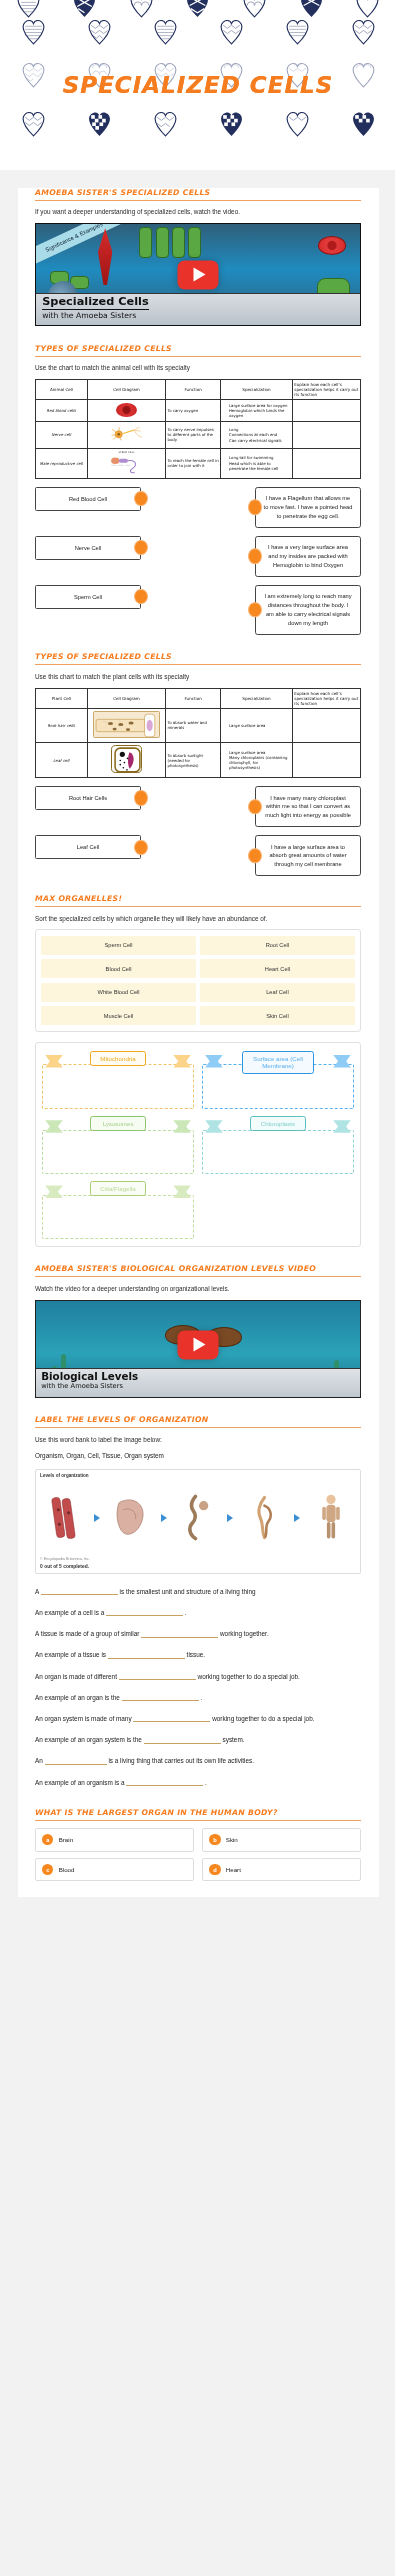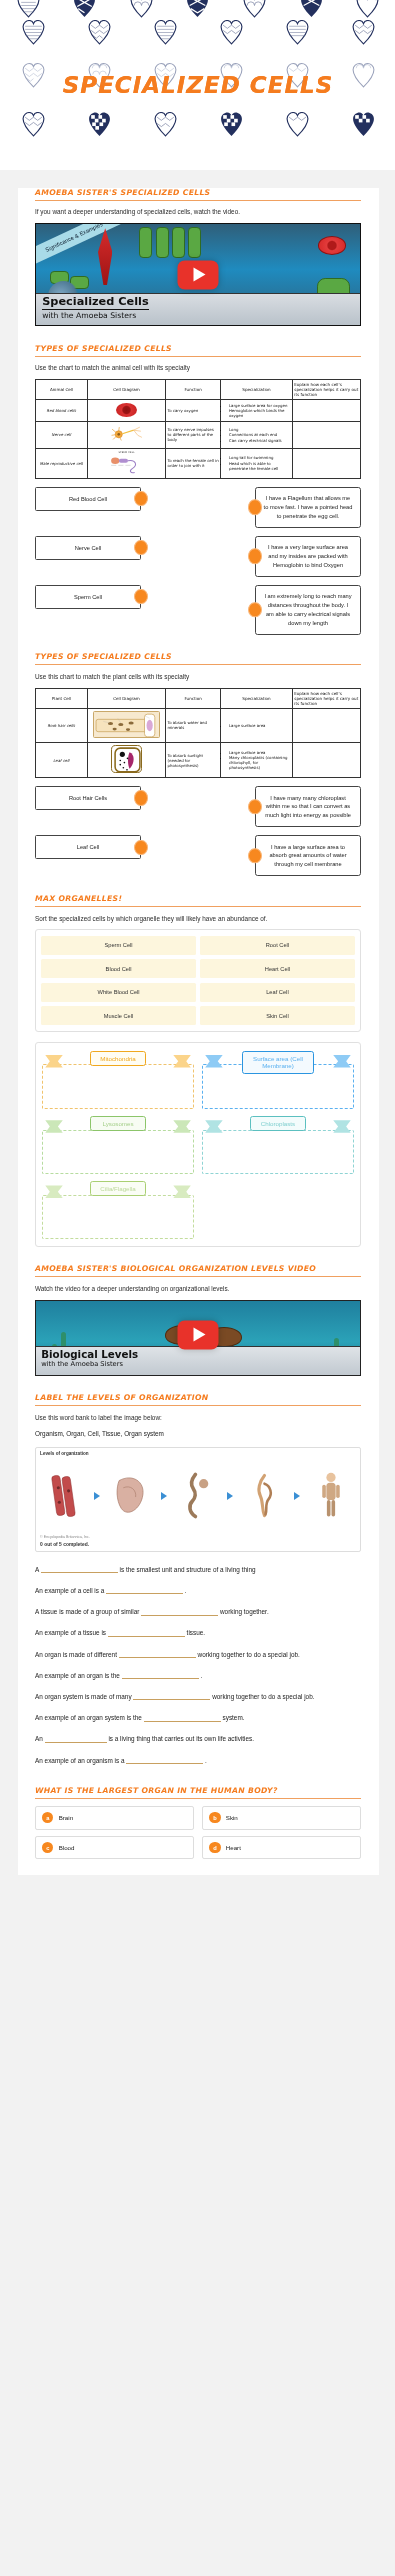--- a/index.html
+++ b/index.html
@@ -199,21 +199,21 @@
   .dz.green .wing { background:#cbe7b8; }
   .dz.teal .zone { border-color:#8fd4d4; }
   .dz.teal .ribbon { border-color:#5cc0c0; color:#7fcfcf; background:#f3fcfc; }
   .dz.teal .wing { background:#b0e3e3; }
   .dz.lime .zone { border-color:#c3dd9e; }
   .dz.lime .ribbon { border-color:#a9cf72; color:#bcd99a; background:#fafdf5; }
   .dz.lime .wing { background:#d8ebc0; }
 
   
   .video2 {
-    width:100%; height:76px; position:relative; overflow:hidden;
+    width:100%; height:98px; position:relative; overflow:hidden;
     border:1px solid #222;
     background:linear-gradient(180deg,#1f7f9e 0%,#2ba2b8 55%,#1c6f86 100%);
   }
   .v2-floor { position:absolute; left:0; bottom:0; width:100%; height:24px; background:#6fc7c9; }
   .weed { position:absolute; bottom:0; width:5.2px; background:#2e8f6a; border-radius:2.6px 2.6px 0 0; }
   .otter { position:absolute; width:36px; height:20.6px; background:#7a4a24; border-radius:50% 50% 45% 45%; border:1px solid #4d2d12; }
   .v2-caption {
     position:absolute; left:0; bottom:0; width:100%; height:29px;
     background:linear-gradient(180deg,#dfe3e7,#c1c9d0); border-top:1px solid #333; padding:1.5px 5.2px;
   }

